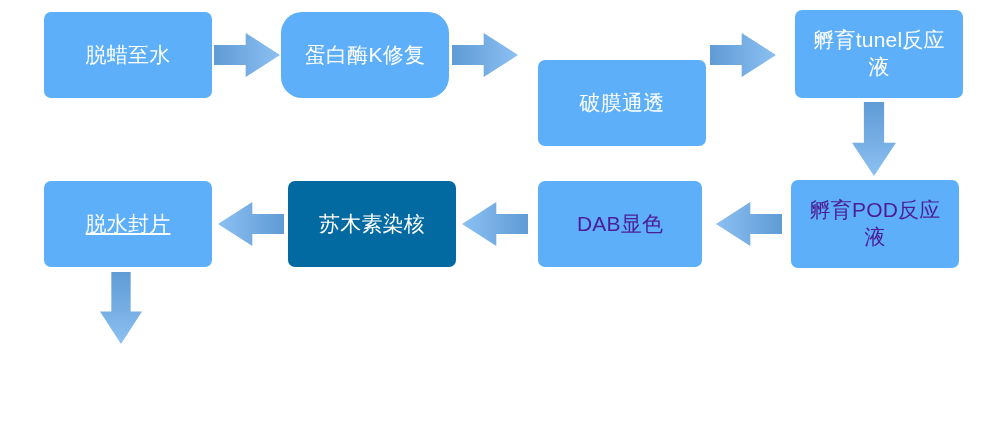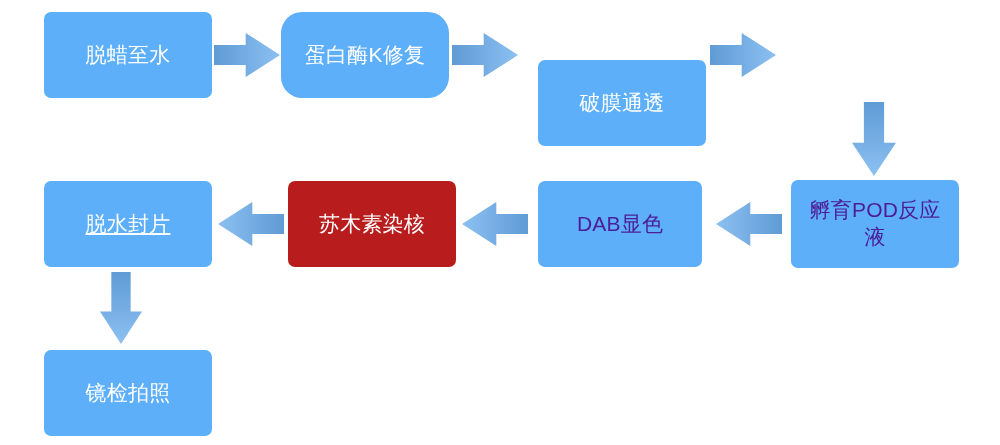--- a/index.html
+++ b/index.html
@@ -55,37 +55,37 @@
 
   <div class="node" id="node-n1" style="left: 44px; top: 12px; width: 168px; height: 86px; background: rgb(94, 175, 250); color: rgb(255, 255, 255);">
     <span class="label">脱蜡至水</span>
   </div>
   <div class="node" id="node-n2" style="left: 281px; top: 12px; width: 168px; height: 86px; background: rgb(94, 175, 250); color: rgb(255, 255, 255); border-radius: 21px;">
     <span class="label">蛋白酶K修复</span>
   </div>
   <div class="node" id="node-n3" style="left: 538px; top: 12px; width: 168px; height: 86px; background: rgb(94, 175, 250); color: rgb(255, 255, 255); margin-top: 48px;">
     <span class="label">破膜通透</span>
   </div>
+  <div class="node" id="node-n4" style="left: 795px; top: 10px; width: 168px; height: 88px; background: rgb(94, 175, 250); color: rgb(255, 255, 255);">
+    <span class="label">孵育tunel反应液</span>
+  </div>
 
   <div class="node" id="node-n5" style="left: 791px; top: 180px; width: 168px; height: 88px; background: rgb(94, 175, 250); color: #4c1d95;">
     <span class="label">孵育POD反应液</span>
   </div>
   <div class="node" id="node-n6" style="left: 538px; top: 181px; width: 164px; height: 86px; background: rgb(94, 175, 250); color: #4c1d95;">
     <span class="label">DAB显色</span>
   </div>
-  <div class="node" id="node-n7" style="left: 288px; top: 181px; width: 168px; height: 86px; background: #b91c1c; color: rgb(255, 255, 255);">
+  <div class="node" id="node-n7" style="left: 288px; top: 181px; width: 168px; height: 86px; background: #0369a1; color: rgb(255, 255, 255);">
     <span class="label">苏木素染核</span>
   </div>
   <div class="node" id="node-n8" style="left: 44px; top: 181px; width: 168px; height: 86px; background: rgb(94, 175, 250); color: rgb(255, 255, 255); text-decoration: underline;">
     <span class="label">脱水封片</span>
   </div>
 
-  <div class="node" id="node-n9" style="left: 44px; top: 350px; width: 168px; height: 86px; background: rgb(94, 175, 250); color: rgb(255, 255, 255);">
-    <span class="label">镜检拍照</span>
-  </div>
 
   <div class="arrow" id="edge-e1" style="left: 214px; top: 33px; width: 66px; height: 44px;">
       <svg viewBox="0 0 66 44" preserveAspectRatio="none" xmlns="http://www.w3.org/2000/svg">
     <defs>
       <linearGradient id="grad-e1" x1="0" y1="0" x2="66" y2="0" gradientUnits="userSpaceOnUse">
         <stop offset="0" stop-color="#5F9BD5"></stop>
         <stop offset="1" stop-color="#8CC0F2"></stop>
       </linearGradient>
     </defs>
     <polygon points="0,11.88 31.68,11.88 31.68,0 66,22 31.68,44 31.68,32.12 0,32.12" fill="url(#grad-e1)"></polygon>

